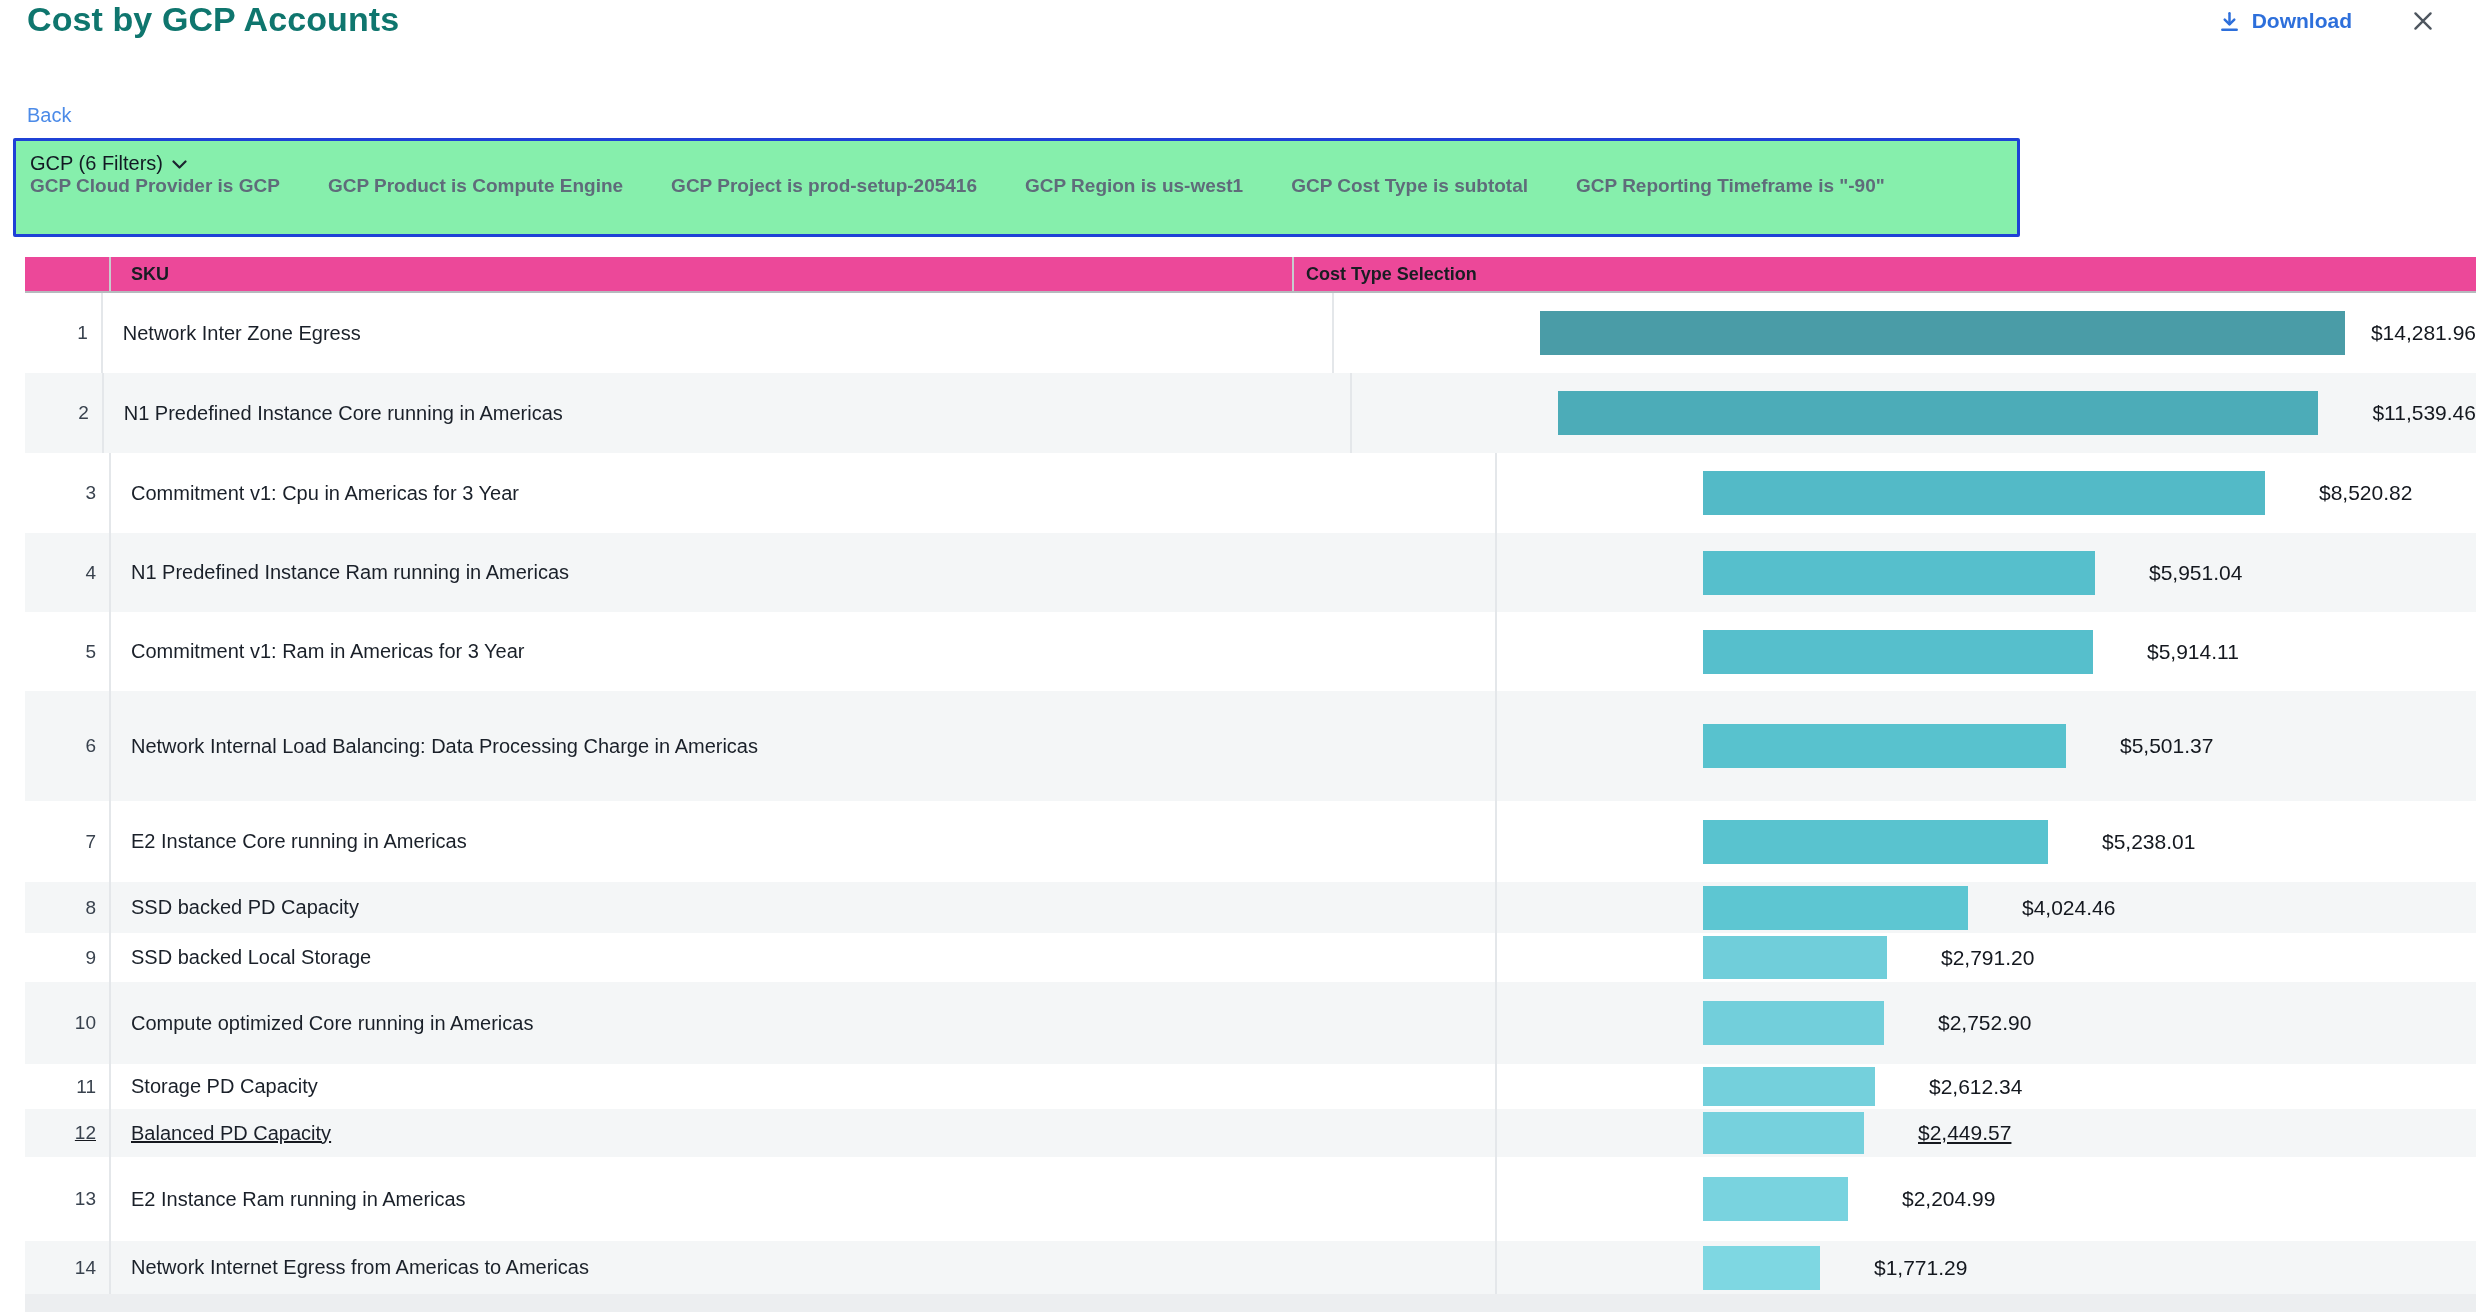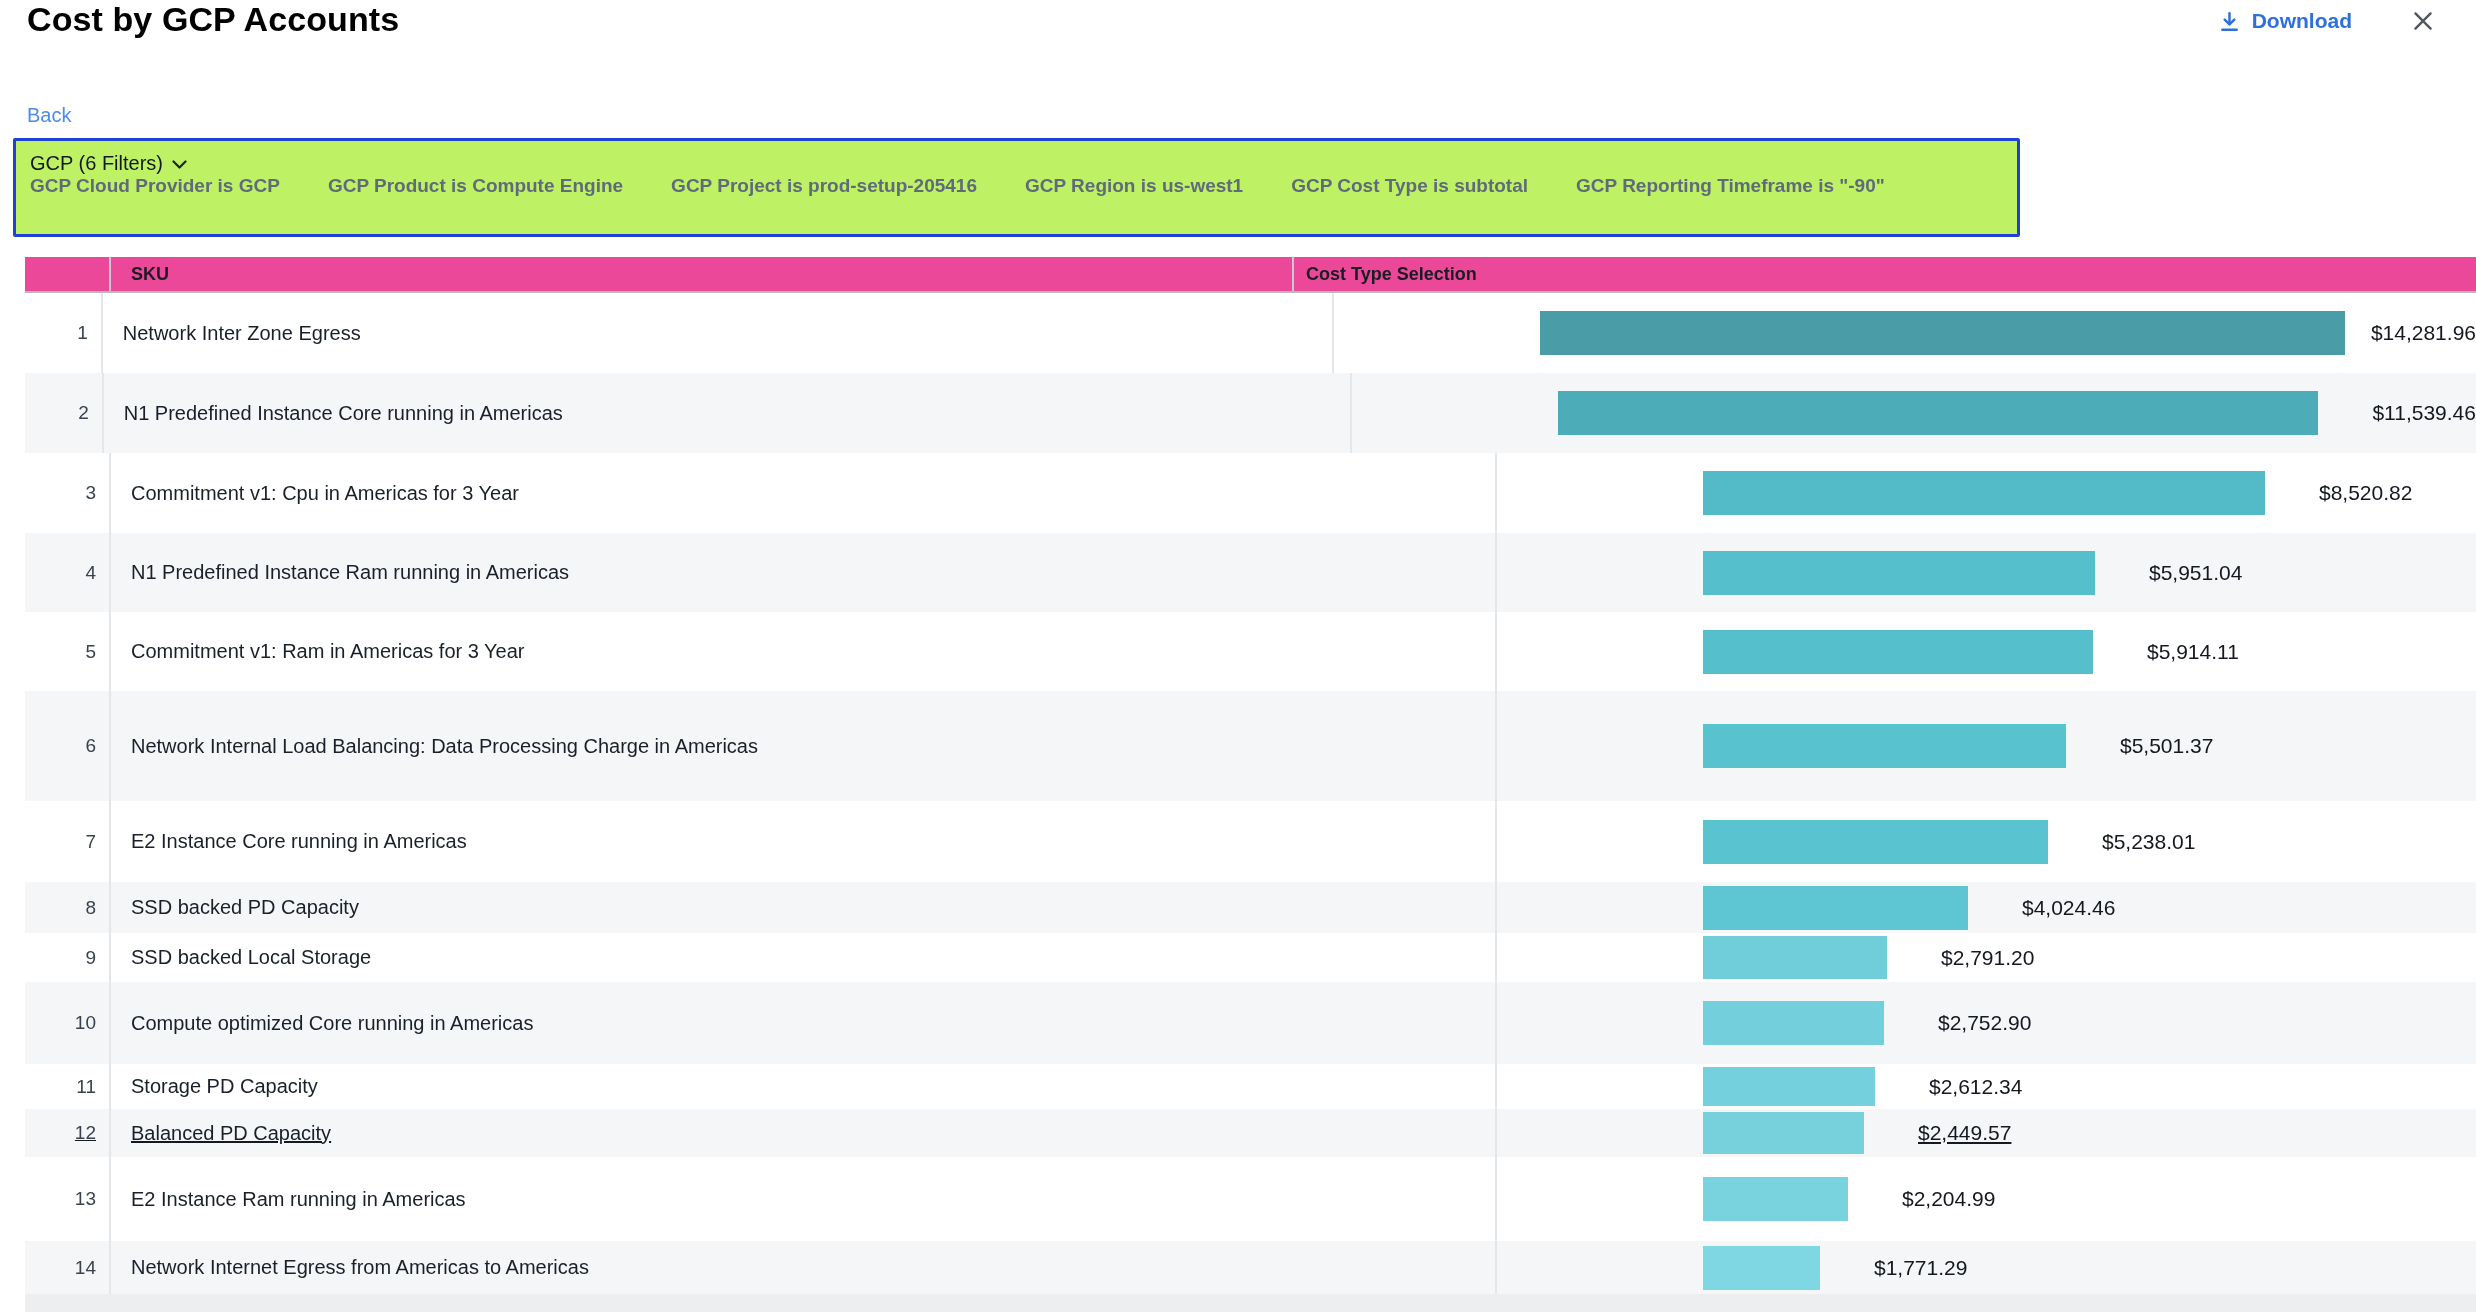--- a/index.html
+++ b/index.html
@@ -9,21 +9,21 @@
     font-family: "Liberation Sans", "DejaVu Sans", sans-serif;
     color: #16191f;
     overflow: hidden;
     position: relative;
   }
   .page { position: relative; width: 2476px; height: 1314px; }
 
   
   .page-title {
     position: absolute; left: 27px; top: 0px;
-    font-size: 34px; font-weight: 700; color: #000000;
+    font-size: 34px; font-weight: 700; color: #0f766e;
     letter-spacing: 0.1px;
   }
   .top-right {
     position: absolute; top: 8px; right: 40px;
     display: flex; align-items: center; gap: 58px;
   }
   .download-btn {
     display: flex; align-items: center; gap: 11px;
     color: #2d6fdb; font-size: 21px; font-weight: 600;
     cursor: pointer;
@@ -34,21 +34,21 @@
   .back-link {
     position: absolute; left: 27px; top: 104px;
     font-size: 20px; color: #4c8be8; cursor: pointer;
   }
 
   
   .filter-box {
     position: absolute; left: 13px; top: 138px;
     width: 2007px; height: 99px; box-sizing: border-box;
     border: 3px solid #1f41d6; border-radius: 2px;
-    background: #bef264;
+    background: #86efac;
     padding: 11px 14px 0 14px;
   }
   .filter-summary {
     display: inline-flex; align-items: center; gap: 9px;
     font-size: 20px; color: #121923; cursor: pointer;
   }
   .chevron { line-height: 0; margin-top: 2px; }
   .filter-chips {
     margin-top: 0;
     display: flex; gap: 48px;

